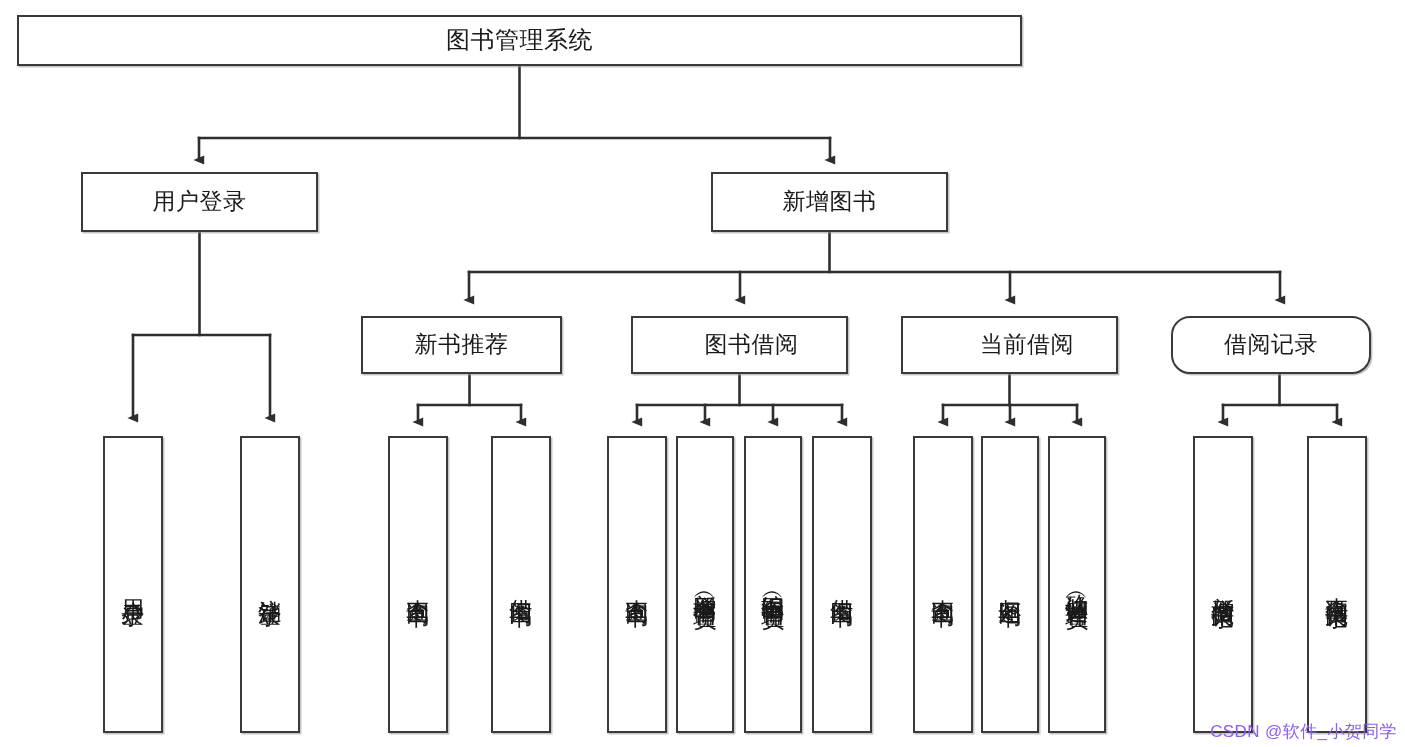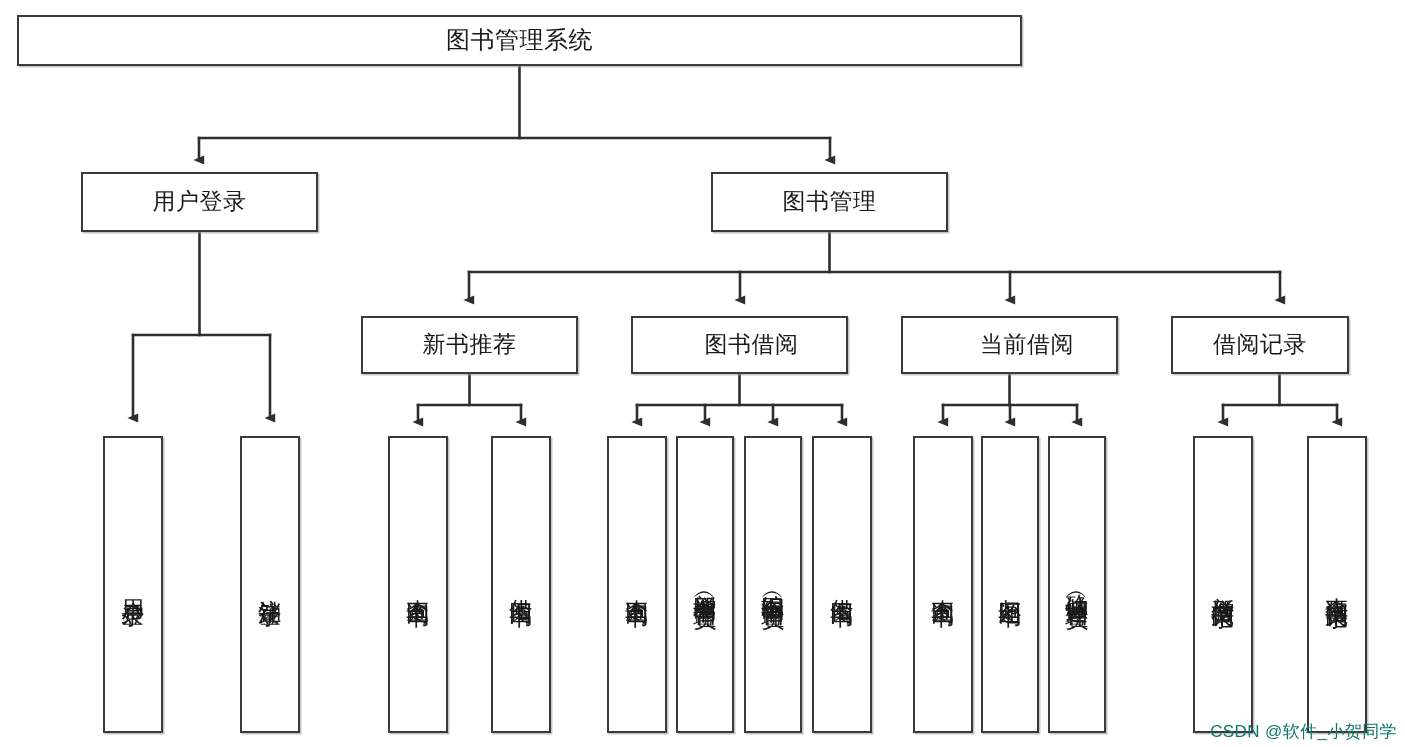--- a/index.html
+++ b/index.html
@@ -64,21 +64,21 @@
     font-size: 23px;
     line-height: 1.16;
     letter-spacing: 2px;
     white-space: nowrap;
   }
   #watermark {
     position: absolute;
     right: 8px;
     bottom: 4px;
     font-size: 17px;
-    color: #0f766e;
+    color: #8b5cf6;
     letter-spacing: 0.4px;
     z-index: 5;
     white-space: nowrap;
     font-family: "Liberation Sans", "DejaVu Sans", sans-serif;
   }
 </style>
 </head>
 <body>
 
 <div id="canvas">
@@ -134,33 +134,33 @@
   </svg>
 
   <div class="node root" style="left:17px; top:15px; width:1005px; height:51px;">
     <span class="lbl">图书管理系统</span>
   </div>
 
   <div class="node horiz" style="left:81px; top:172px; width:237px; height:60px;">
     <span class="lbl">用户登录</span>
   </div>
   <div class="node horiz" style="left:711px; top:172px; width:237px; height:60px;">
-    <span class="lbl">图书管理</span>
-  </div>
-
-  <div class="node horiz" style="left:361px; top:316px; width:217px; height:58px;">
+    <span class="lbl">新增图书</span>
+  </div>
+
+  <div class="node horiz" style="left:361px; top:316px; width:201px; height:58px;">
     <span class="lbl">新书推荐</span>
   </div>
   <div class="node horiz" style="left:631px; top:316px; width:217px; height:58px;padding-left:24px;">
     <span class="lbl">图书借阅</span>
   </div>
   <div class="node horiz" style="left:901px; top:316px; width:217px; height:58px;padding-left:35px;">
     <span class="lbl">当前借阅</span>
   </div>
-  <div class="node horiz" style="left:1171px; top:316px; width:178px; height:58px;">
+  <div class="node horiz" style="left:1171px; top:316px; width:200px; height:58px;border-radius:19px;">
     <span class="lbl">借阅记录</span>
   </div>
 
   <div class="node vert" style="left:103px; top:436px; width:60px; height:297px;">
     <span class="lbl">用户登录</span>
   </div>
   <div class="node vert" style="left:240px; top:436px; width:60px; height:297px;">
     <span class="lbl">注销登录</span>
   </div>
 

